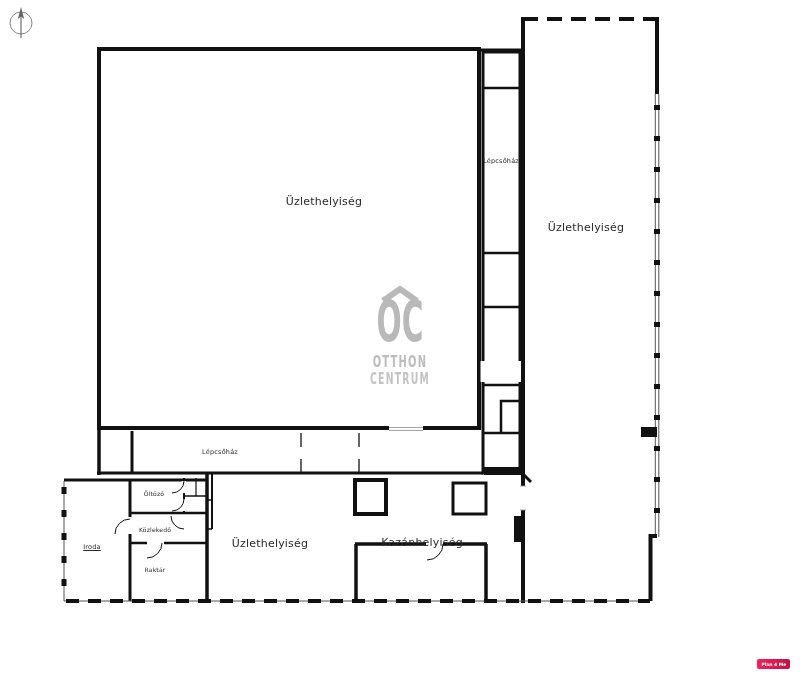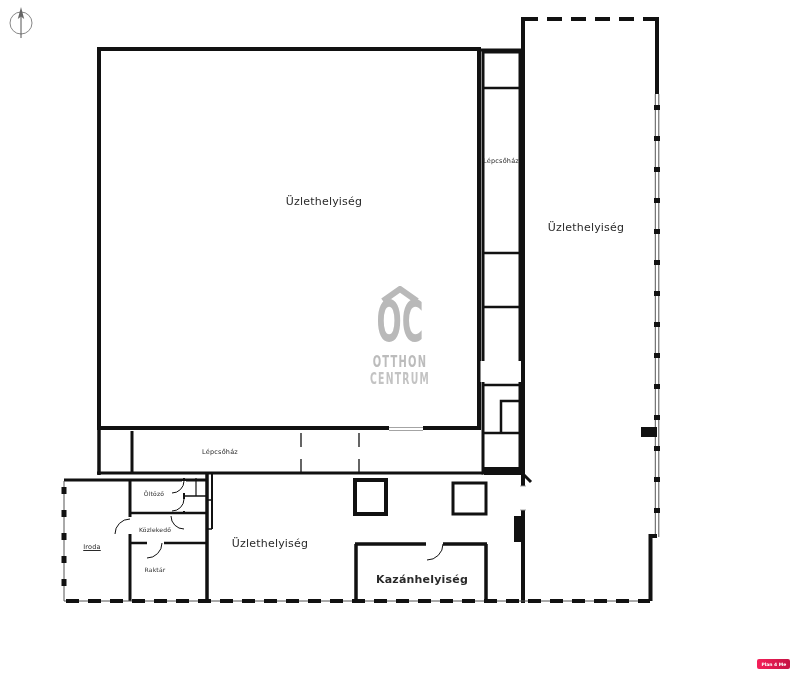--- a/index.html
+++ b/index.html
@@ -11,21 +11,21 @@
   
   .lbl-main{left:324px;top:201px;}
   .lbl-stair-top{left:501px;top:161px;font-size:6.5px;}
   .lbl-right{left:586px;top:227px;}
   .lbl-stair-bottom{left:220px;top:452px;font-size:6.5px;}
   .lbl-dressing{left:154px;top:493px;font-size:6px;}
   .lbl-corridor{left:155px;top:529px;font-size:6px;}
   .lbl-office{left:92px;top:547px;font-size:6.5px;text-decoration:underline;}
   .lbl-storage{left:155px;top:569px;font-size:6px;}
   .lbl-lower{left:270px;top:543px;}
-  .lbl-boiler{left:422px;top:579px;font-weight:bold;}
+  .lbl-boiler{left:422px;top:542px;}
   
   .watermark{position:absolute;left:400px;top:286px;width:0;height:0;color:#b9b9b9;}
   .wm-roof{position:absolute;left:-20px;top:0;}
   .wm-oc{position:absolute;left:-50px;top:8px;width:100px;text-align:center;
          font-size:57px;font-weight:700;line-height:1;transform:scaleX(.52);color:#b9b9b9;}
   .wm-l1{position:absolute;left:-60px;top:66px;width:120px;text-align:center;
          font-size:16px;font-weight:600;letter-spacing:2px;transform:scaleX(.62);color:#bcbcbc;}
   .wm-l2{position:absolute;left:-60px;top:84px;width:120px;text-align:center;
          font-size:15px;font-weight:600;letter-spacing:2px;transform:scaleX(.62);color:#c3c3c3;}
   

